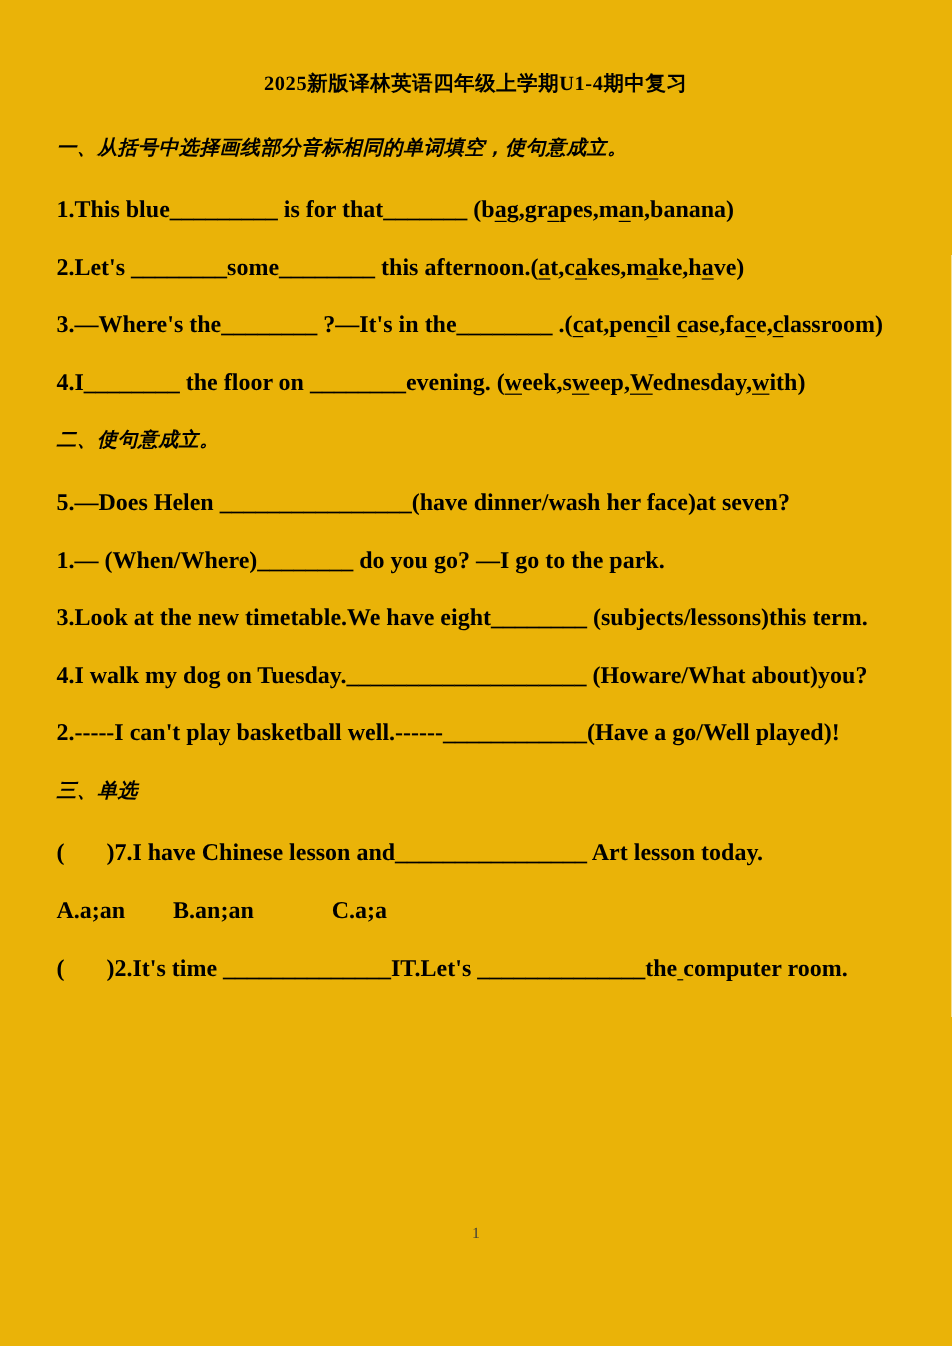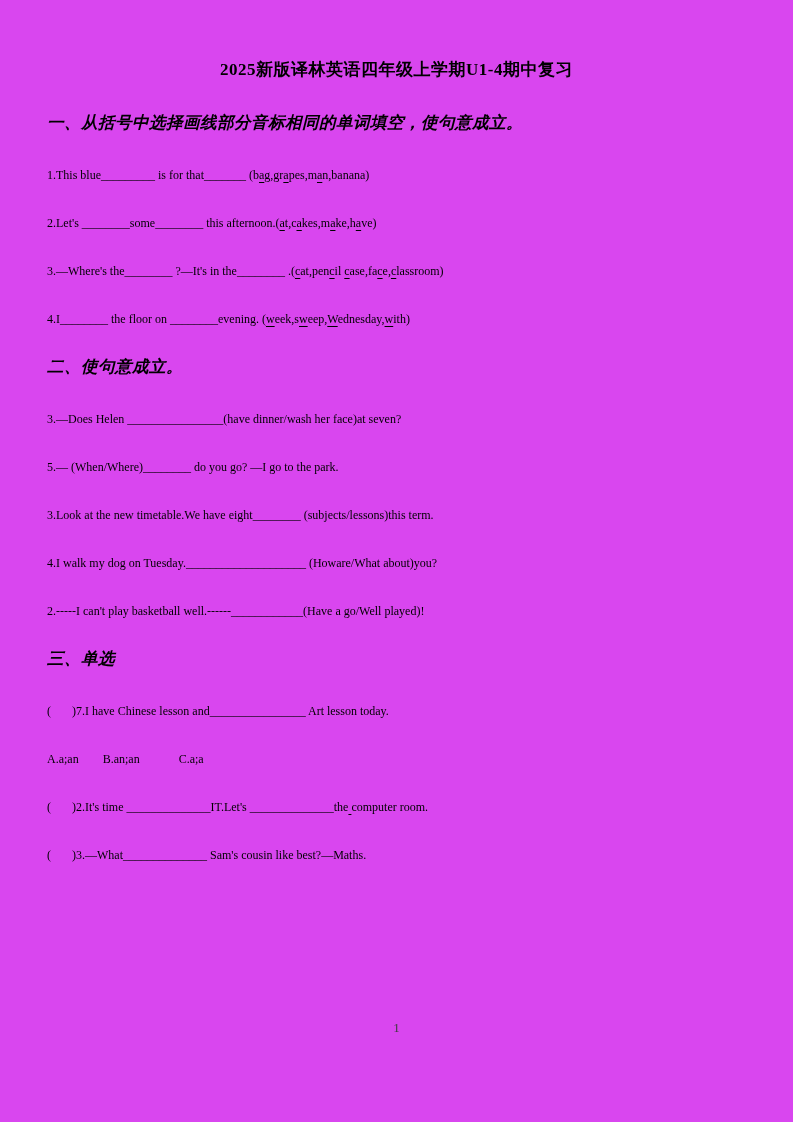--- a/index.html
+++ b/index.html
@@ -1,20 +1,20 @@
 <!DOCTYPE html>
 <html><head>
 <meta charset="utf-8">
 <style>
   html, body { margin: 0; padding: 0; background: #ffffff; }
   .page {
     position: relative;
     width: 793px;
     height: 1122px;
-    background: #d946ef;
+    background: #eab308;
     color: #000000;
     font-family: "Liberation Serif", serif;
     overflow: hidden;
     box-sizing: border-box;
   }
   .content {
     padding: 58px 47px 0 47px;
   }
   .doc-title {
     text-align: center;
@@ -26,24 +26,25 @@
   }
   .sec-head {
     font-weight: bold;
     font-size: 16.5px;
     line-height: 22px;
     margin: 0 0 30px 0;
     letter-spacing: 0.5px;
     font-style: italic;
   }
   .line {
-    font-size: 12px;
+    font-size: 20px;
     line-height: 22px;
     margin: 0 0 26px 0;
     white-space: pre-wrap;
+    font-weight: bold;
   }
   .line u, .doc-title u {
     text-decoration: underline;
     text-underline-offset: 3px;
     text-decoration-thickness: 1px;
   }
   .page-number {
     position: absolute;
     left: 0;
     right: 0;
@@ -65,31 +66,30 @@
     <div>
       <div class="sec-head">一、从括号中选择画线部分音标相同的单词填空，使句意成立。</div>
       <p class="line">1.This blue_________ is for that_______ (b<u>a</u>g,gr<u>a</u>pes,m<u>a</u>n,banana)</p>
       <p class="line">2.Let's ________some________ this afternoon.(<u>a</u>t,c<u>a</u>kes,m<u>a</u>ke,h<u>a</u>ve)</p>
       <p class="line">3.—Where's the________ ?—It's in the________ .(<u>c</u>at,pen<u>c</u>il <u>c</u>ase,fa<u>c</u>e,<u>c</u>lassroom)</p>
       <p class="line">4.I________ the floor on ________evening. (<u>w</u>eek,s<u>w</u>eep,<u>W</u>ednesday,<u>w</u>ith)</p>
     </div>
 
     <div>
       <div class="sec-head">二、使句意成立。</div>
-      <p class="line">3.—Does Helen ________________(have dinner/wash her face)at seven?</p>
-      <p class="line">5.— (When/Where)________ do you go? —I go to the park.</p>
+      <p class="line">5.—Does Helen ________________(have dinner/wash her face)at seven?</p>
+      <p class="line">1.— (When/Where)________ do you go? —I go to the park.</p>
       <p class="line">3.Look at the new timetable.We have eight________ (subjects/lessons)this term.</p>
       <p class="line">4.I walk my dog on Tuesday.____________________ (Howare/What about)you?</p>
       <p class="line">2.-----I can't play basketball well.------____________(Have a go/Well played)!</p>
     </div>
 
     <div>
       <div class="sec-head">三、单选</div>
       <p class="line">(       )7.I have Chinese lesson and________________ Art lesson today.</p>
       <p class="line">A.a;an        B.an;an             C.a;a</p>
       <p class="line">(       )2.It's time ______________IT.Let's ______________the<u> </u>computer room.</p>
-      <p class="line">(       )3.—What______________ Sam's cousin like best?—Maths.</p>
     </div>
 
   </div>
 
   <div class="page-number">1</div>
 </div>
 
 </body></html>

